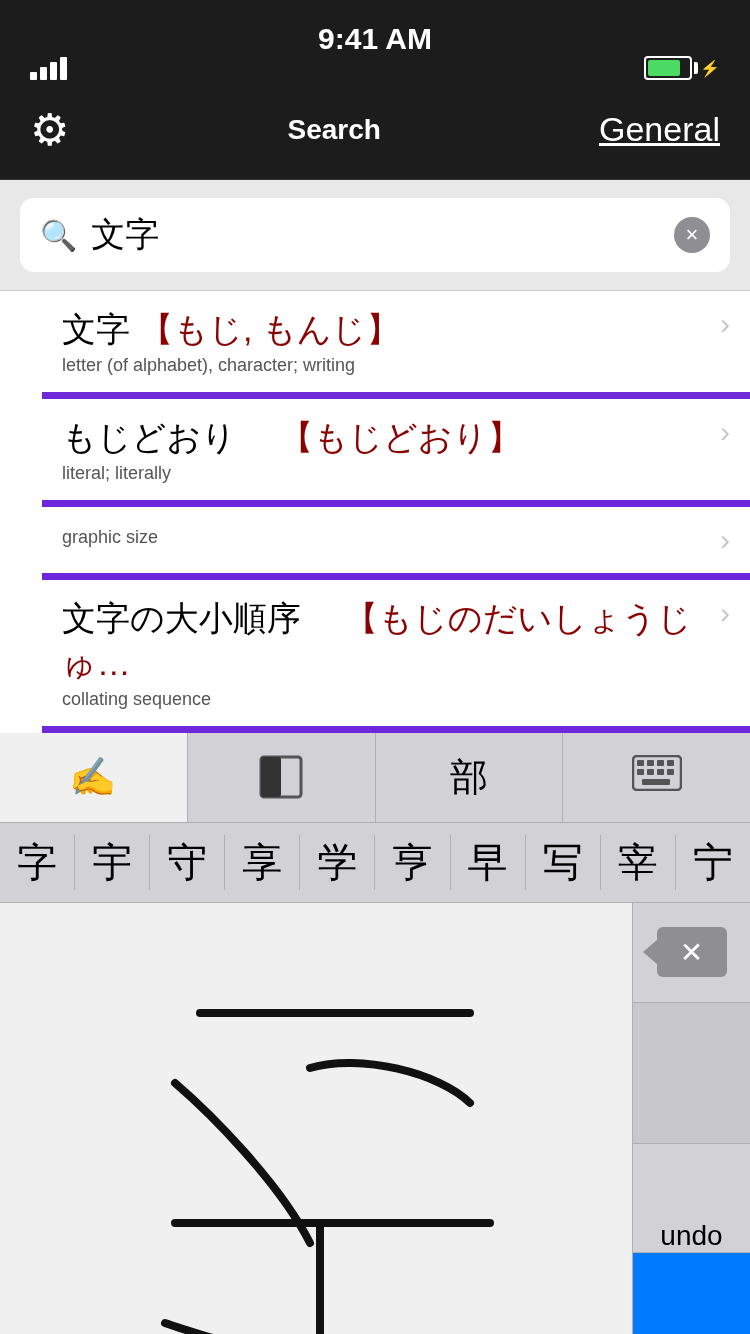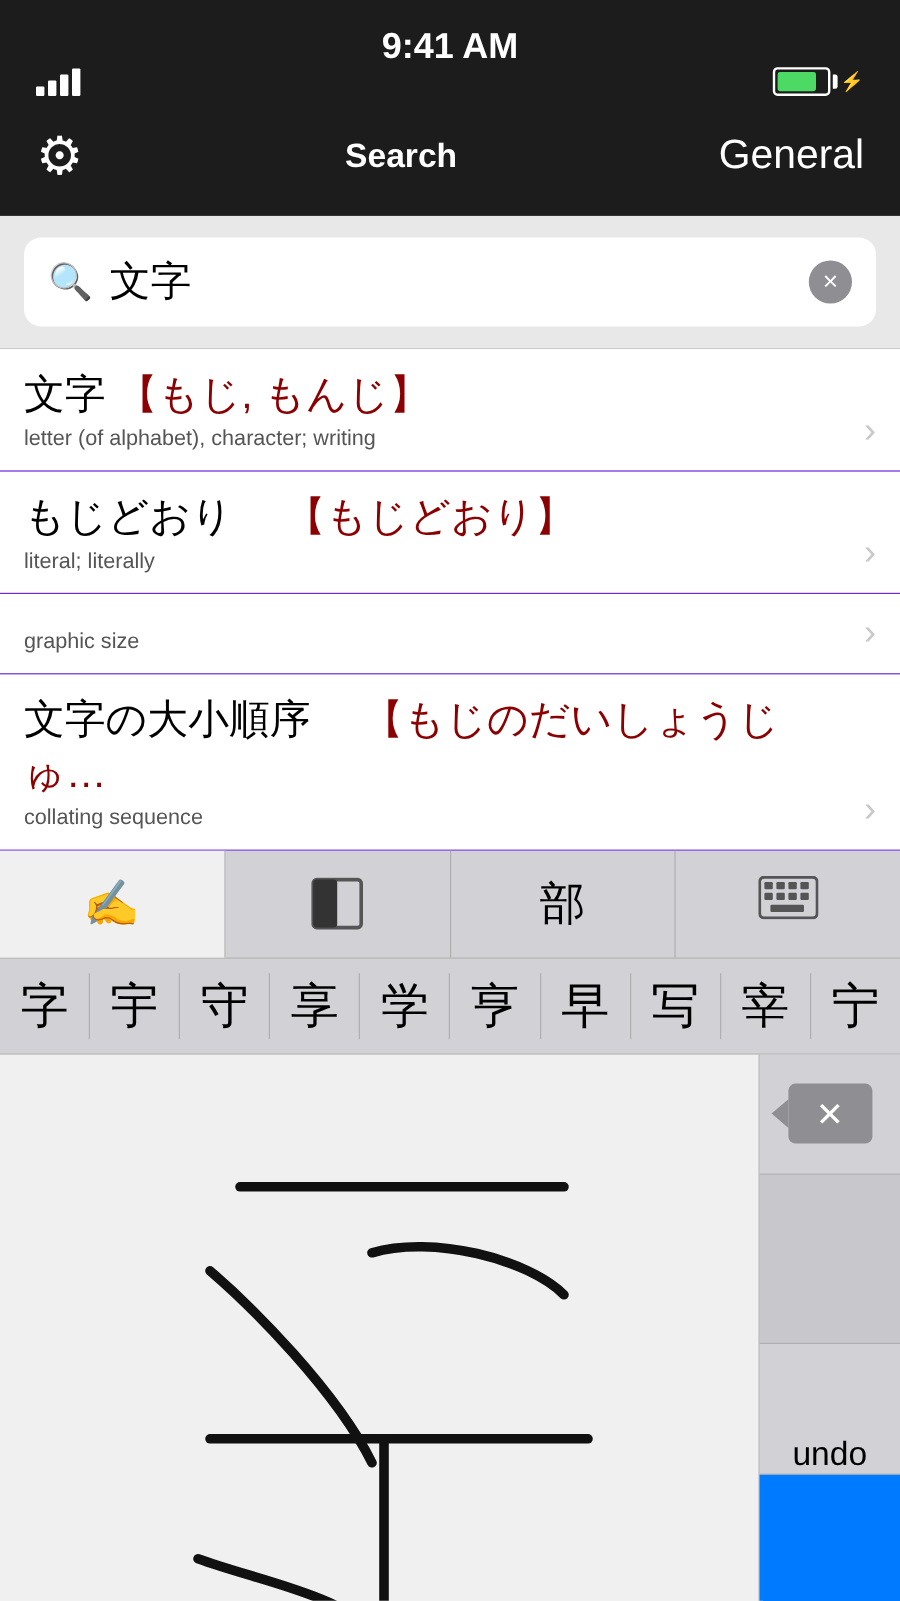--- a/index.html
+++ b/index.html
@@ -101,20 +101,21 @@
     }
     .nav-title {
       color: white;
       font-size: 28px;
       font-weight: 600;
     }
     .nav-general {
       color: white;
       font-size: 34px;
       cursor: pointer;
+      text-decoration: underline;
     }
 
     
     .search-bar-container {
       background: #e8e8e8;
       padding: 18px 20px;
       border-bottom: 1px solid #ccc;
     }
     .search-bar {
       background: white;
@@ -147,24 +148,25 @@
       color: white;
       font-size: 22px;
     }
 
     
     .results-list {
       background: white;
     }
     .result-item {
       display: flex;
-      align-items: flex-end;
+      align-items: flex-start;
       padding: 16px 20px;
-      border-bottom: 1px solid #6d28d9;
-      cursor: pointer;
+      border-bottom: 7px solid #6d28d9;
+      cursor: pointer;
+      margin-left: 42px;
     }
     .result-content {
       flex: 1;
     }
     .result-kanji-line {
       font-size: 34px;
       line-height: 1.3;
       color: #000;
     }
     .result-kanji {

